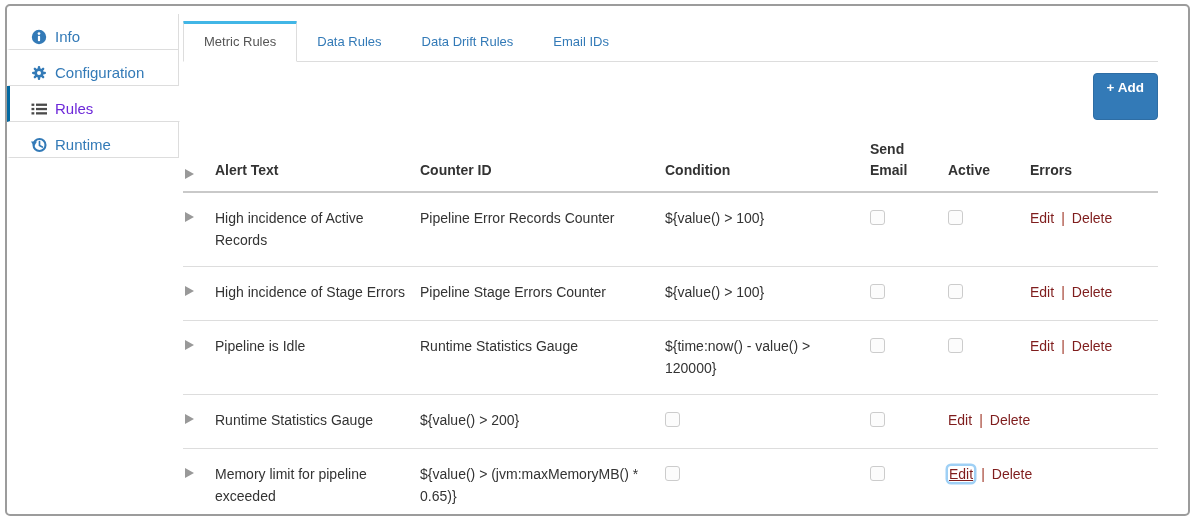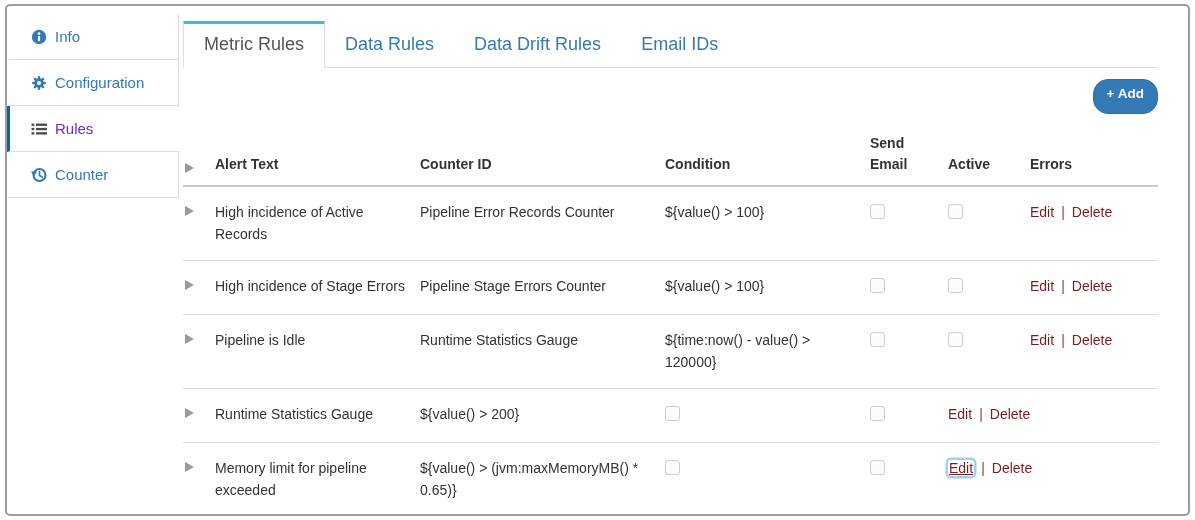--- a/index.html
+++ b/index.html
@@ -1,33 +1,33 @@
 <!DOCTYPE html>
 <html><head>
 <meta charset="utf-8">
 <style>
   html,body{margin:0;padding:0;background:#fff;}
   body{width:1195px;height:520px;position:relative;font-family:"Liberation Sans","DejaVu Sans",sans-serif;font-size:14px;color:#333;}
   .frame{position:absolute;left:5px;top:4px;right:5px;bottom:4px;border:2px solid #9c9c9c;border-radius:5px;background:#fff;display:flex;overflow:hidden;padding-top:8px;box-sizing:border-box;}
 
   
   .sidebar{width:172px;flex:none;}
-  .side-item{display:flex;align-items:center;gap:8px;padding:14px 10px 14px 21px;color:#337ab7;font-size:15px;cursor:pointer;border-bottom:1px solid #ddd;border-right:1px solid #ddd;border-left:3px solid transparent;}
+  .side-item{display:flex;align-items:center;gap:8px;padding:14px 10px 4px 21px;color:#337ab7;font-size:15px;cursor:pointer;border-bottom:1px solid #ddd;border-right:1px solid #ddd;border-left:3px solid transparent;}
   .side-item .icn{width:16px;height:16px;flex:none;display:inline-block;}
   .side-item.active{color:#6d28d9;border-right-color:#fff;border-left:3px solid #0369a1;margin-right:-1px;position:relative;z-index:2;text-align:right;}
 
   
   .main{flex:1;min-width:0;padding:7px 30px 0 4px;}
 
   .tabbar{display:flex;border-bottom:1px solid #ddd;align-items:flex-end;}
-  .tab{padding:12px 20px;color:#337ab7;font-size:18px;cursor:pointer;white-space:nowrap;}
+  .tab{padding:12px 20px;color:#337ab7;font-size:13px;cursor:pointer;white-space:nowrap;}
   .tab.active{color:#555;background:#fff;border:1px solid #ddd;border-top:3px solid #41b6e6;border-bottom:1px solid #fff;margin-bottom:-1px;padding-top:10px;border-radius:1px 1px 0 0;}
 
   .toolbar{display:flex;justify-content:flex-end;margin:11px 0 15px;}
-  .add-btn{background:#337ab7;border:1px solid #2e6da4;border-radius:15px;color:#fff;font-weight:bold;font-size:13.5px;padding:6px 13px 12px;cursor:pointer;font-family:inherit;}
+  .add-btn{background:#337ab7;border:1px solid #2e6da4;border-radius:4px;color:#fff;font-weight:bold;font-size:13.5px;padding:6px 13px 24px;cursor:pointer;font-family:inherit;}
 
   
   .grid{display:grid;grid-template-columns:32px 205px 245px 205px 78px 82px 1fr;}
   .thead{font-weight:bold;color:#333;align-items:end;padding:4px 0 10px;border-bottom:2px solid #c9c9c9;line-height:21px;}
   .trow{padding:14px 0 15px;border-bottom:1px solid #ddd;align-items:start;line-height:22px;}
   .trow:last-child{border-bottom:none;}
   .cell{padding-right:14px;min-width:0;}
   .caret{width:0;height:0;border-left:9px solid #999;border-top:5.5px solid transparent;border-bottom:5.5px solid transparent;margin-top:5px;margin-left:2px;cursor:pointer;}
   .thead .caret{margin-bottom:2px;}
   .checkbox{display:inline-block;width:15px;height:15px;border:1px solid #ccc;border-radius:3px;background:#fcfcfc;margin-top:3px;cursor:pointer;box-sizing:border-box;}
@@ -80,21 +80,21 @@
       <span>Rules</span>
     </div>
     <div class="side-item">
       <span class="icn">
         <svg viewBox="0 0 16 16" width="16" height="16">
             <circle cx="8.5" cy="8" r="6" fill="none" stroke="#337ab7" stroke-width="2.1"></circle>
             <polygon points="0,4.6 6,4.6 3,9.6" fill="#337ab7"></polygon>
             <polyline points="8.5,4.6 8.5,8.6 11.4,10" fill="none" stroke="#337ab7" stroke-width="1.7" stroke-linecap="round" stroke-linejoin="round"></polyline>
           </svg>
       </span>
-      <span>Counter</span>
+      <span>Runtime</span>
     </div>
   </aside>
 
   <main class="main">
 
     <div class="tabbar">
       <div class="tab active">Metric Rules</div>
       <div class="tab">Data Rules</div>
       <div class="tab">Data Drift Rules</div>
       <div class="tab">Email IDs</div>

